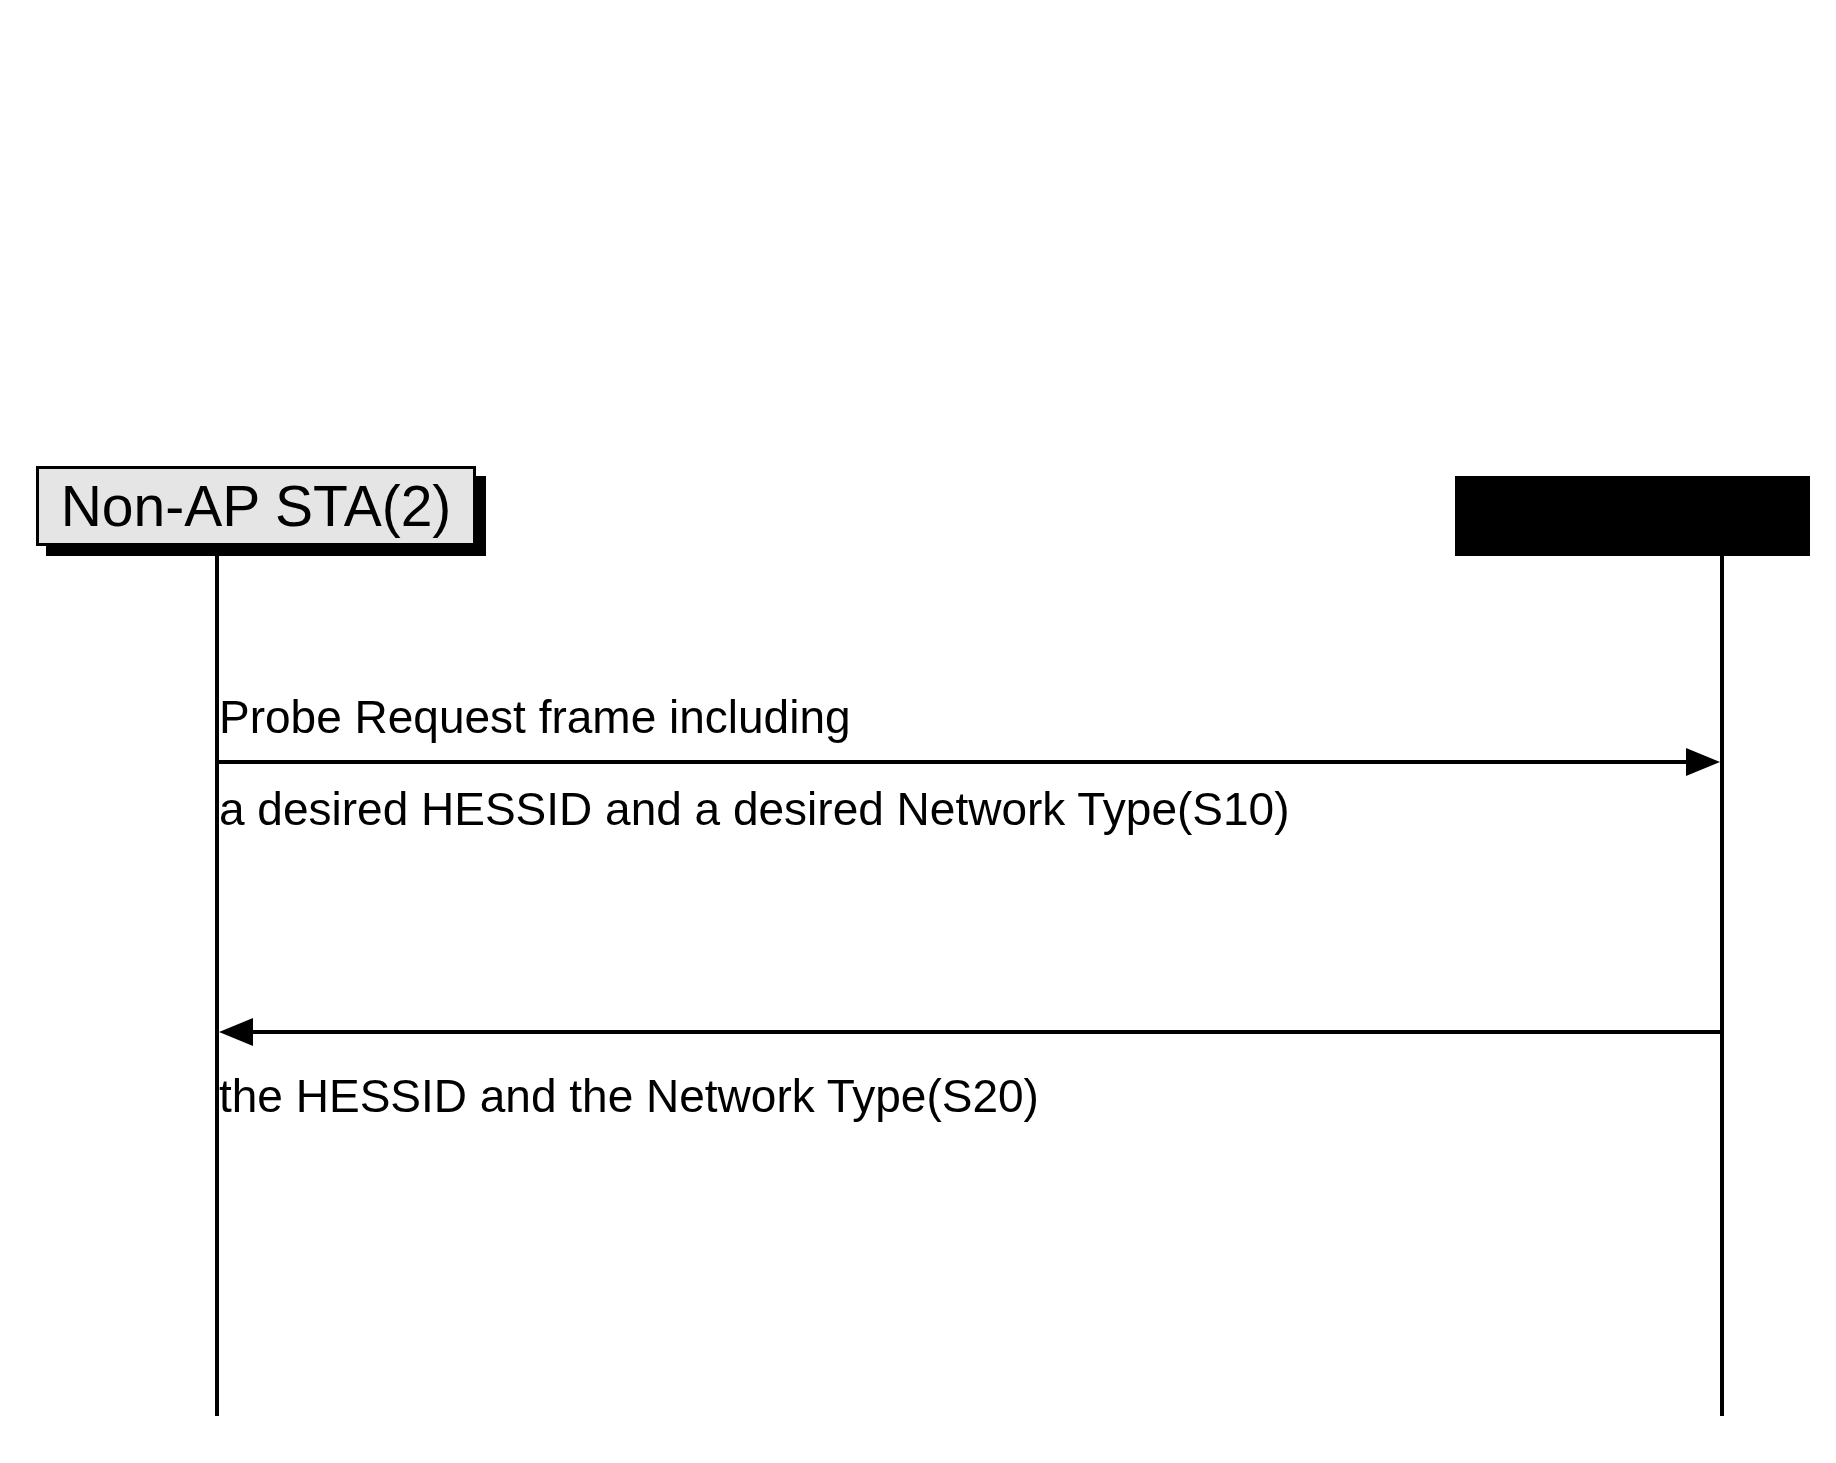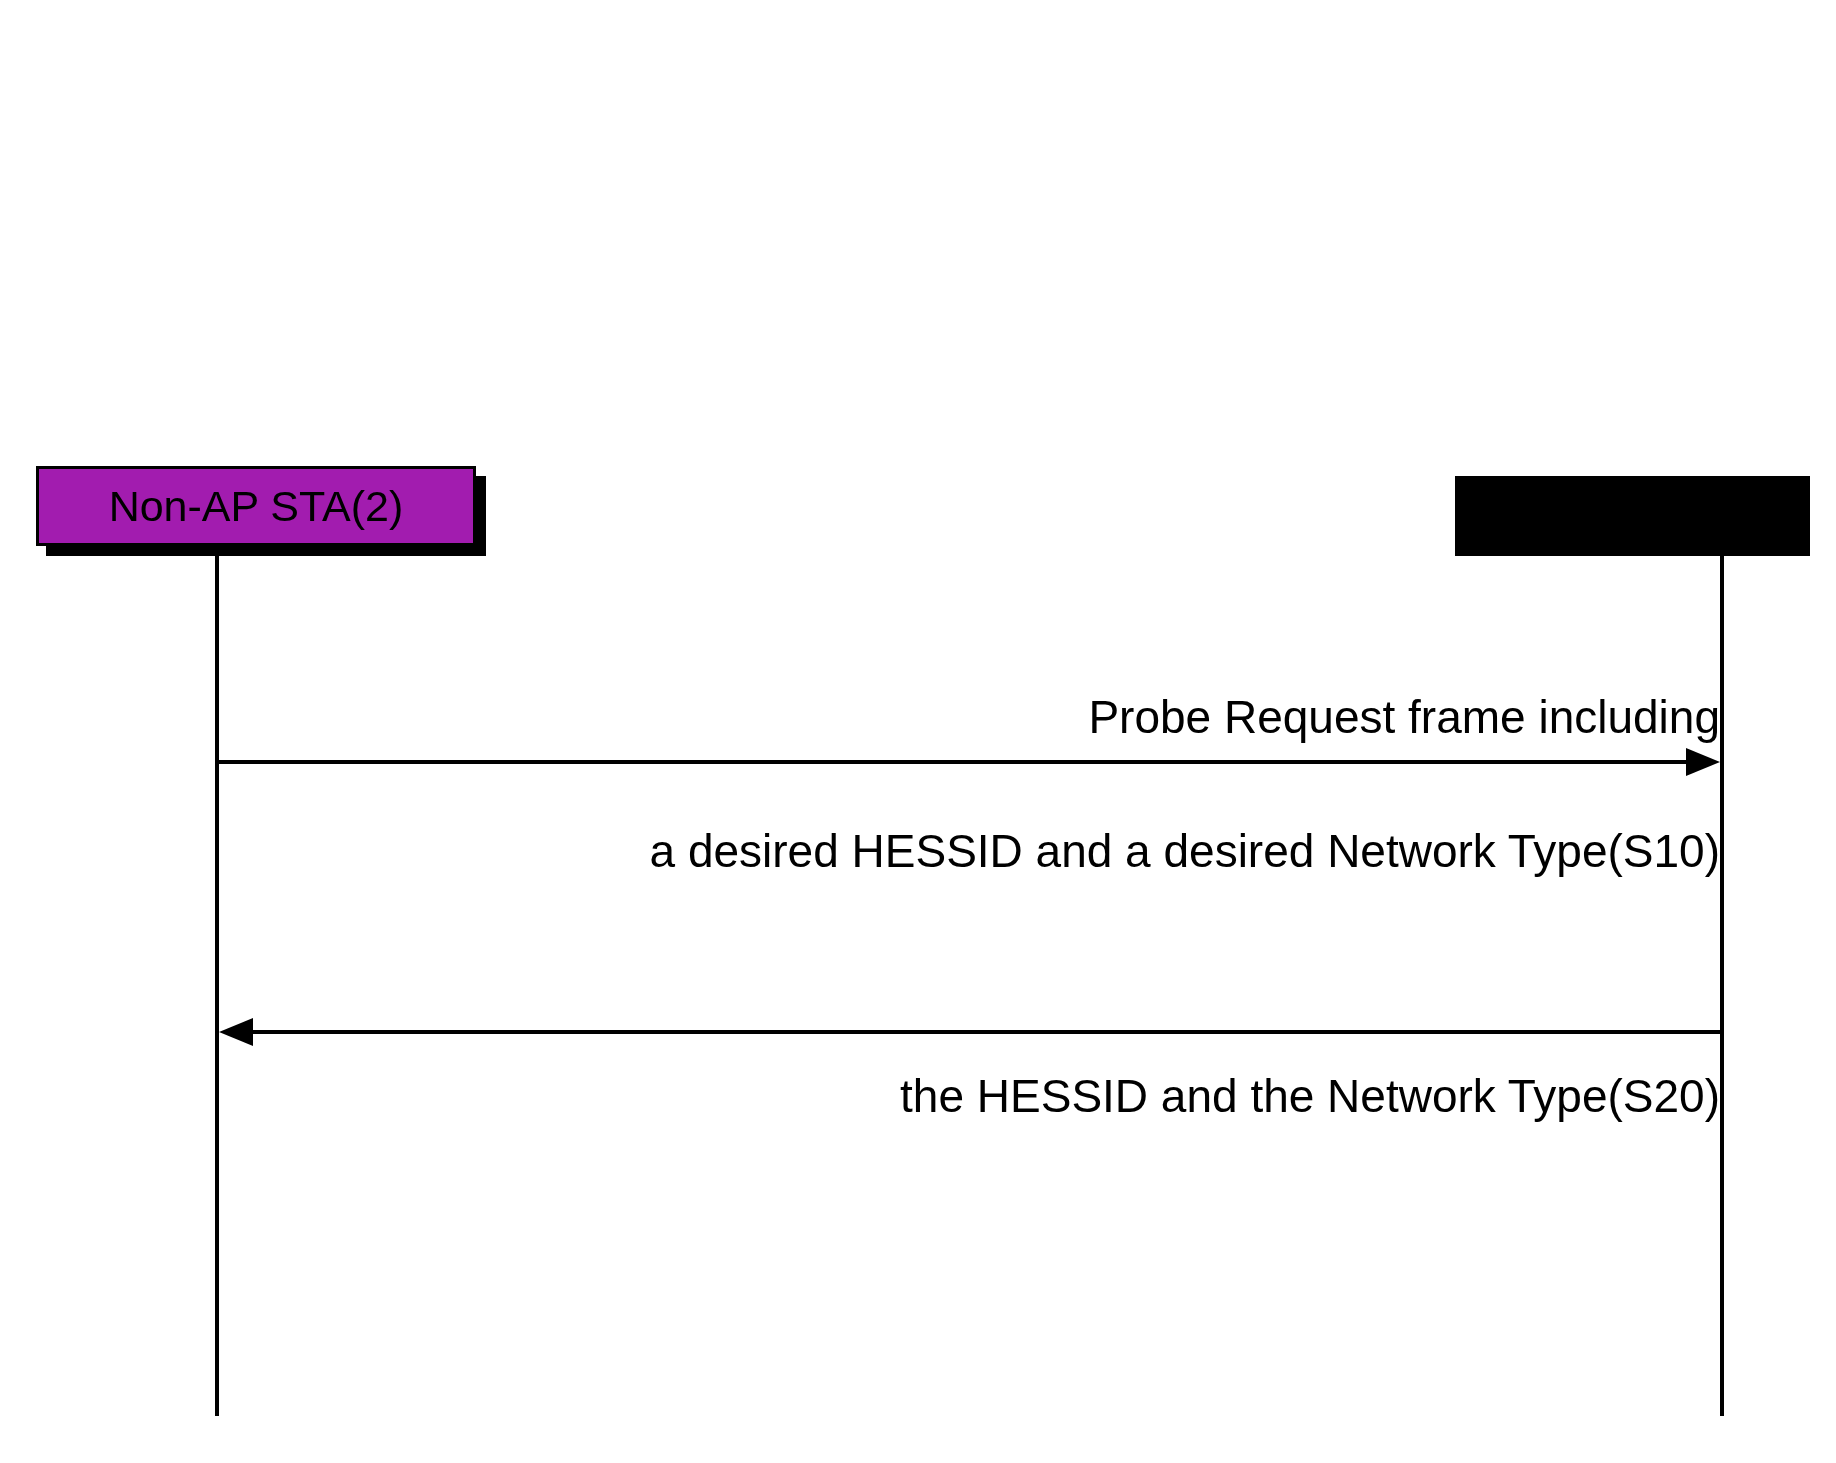--- a/index.html
+++ b/index.html
@@ -21,24 +21,24 @@
     left: 0;
     width: 1836px;
     top: 30px;
     text-align: center;
     font-size: 100px;
     letter-spacing: 6px;
     font-weight: 400;
   }
   .actor-box {
     position: absolute;
-    background: #a21caf;
+    background: #e5e5e5;
     border: 3px solid #000;
     box-sizing: border-box;
-    font-size: 43px;
+    font-size: 57px;
     display: flex;
     align-items: center;
     justify-content: center;
     padding: 0 12px;
     white-space: nowrap;
   }
   .actor-shadow {
     position: absolute;
     background: #000;
     box-sizing: border-box;
@@ -65,21 +65,21 @@
     position: absolute;
     width: 0;
     height: 0;
     border-top: 14px solid transparent;
     border-bottom: 14px solid transparent;
     border-right: 34px solid #000;
   }
   .arrow-label {
     position: absolute;
     font-size: 46px;
-    text-align: right;
+    text-align: left;
     white-space: nowrap;
   }
 </style>
 </head>
 <body>
 
 <div class="canvas">
 
 
   <div class="actor-shadow" style="left:46px; top:476px; width:440px; height:80px;"></div>
@@ -93,21 +93,21 @@
 
   <div class="lifeline" style="left:215px; top:546px; height:870px;"></div>
 
   <div class="lifeline" style="left:1720px; top:546px; height:870px;"></div>
 
   <div class="arrow-label" style="left:219px; width:1501px; top:690px;">Probe Request frame including</div>
 
   <div class="arrow-line" style="left:219px; top:760px; width:1471px;"></div>
   <div class="arrow-head-right" style="left:1686px; top:748px;"></div>
 
-  <div class="arrow-label" style="left:219px; width:1501px; top:782px;margin-top:42px;">a desired HESSID and a desired Network Type(S10)</div>
+  <div class="arrow-label" style="left:219px; width:1501px; top:782px;">a desired HESSID and a desired Network Type(S10)</div>
 
 
   <div class="arrow-line" style="left:250px; top:1030px; width:1474px;"></div>
   <div class="arrow-head-left" style="left:219px; top:1018px;"></div>
 
   <div class="arrow-label" style="left:219px; width:1501px; top:1052px;margin-top:17px;">the HESSID and the Network Type(S20)</div>
 
 </div>
 
 </body></html>

